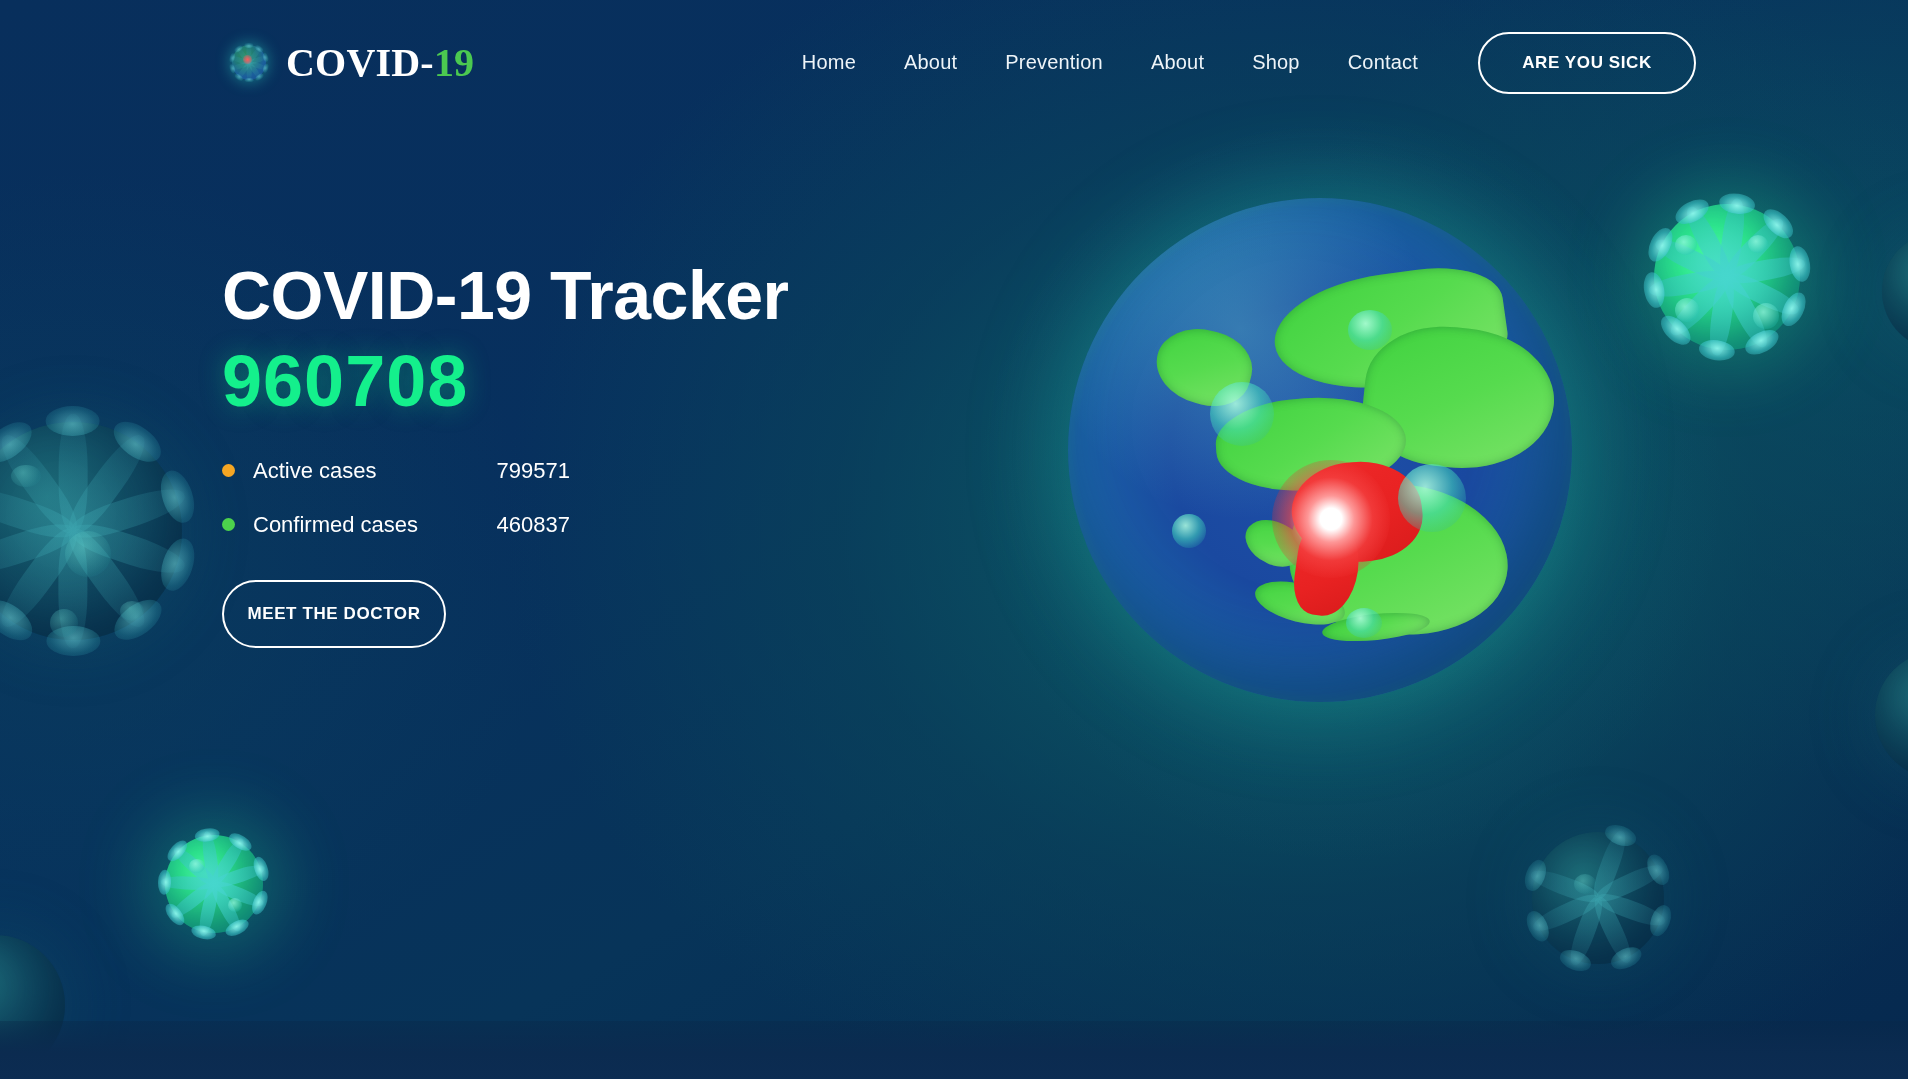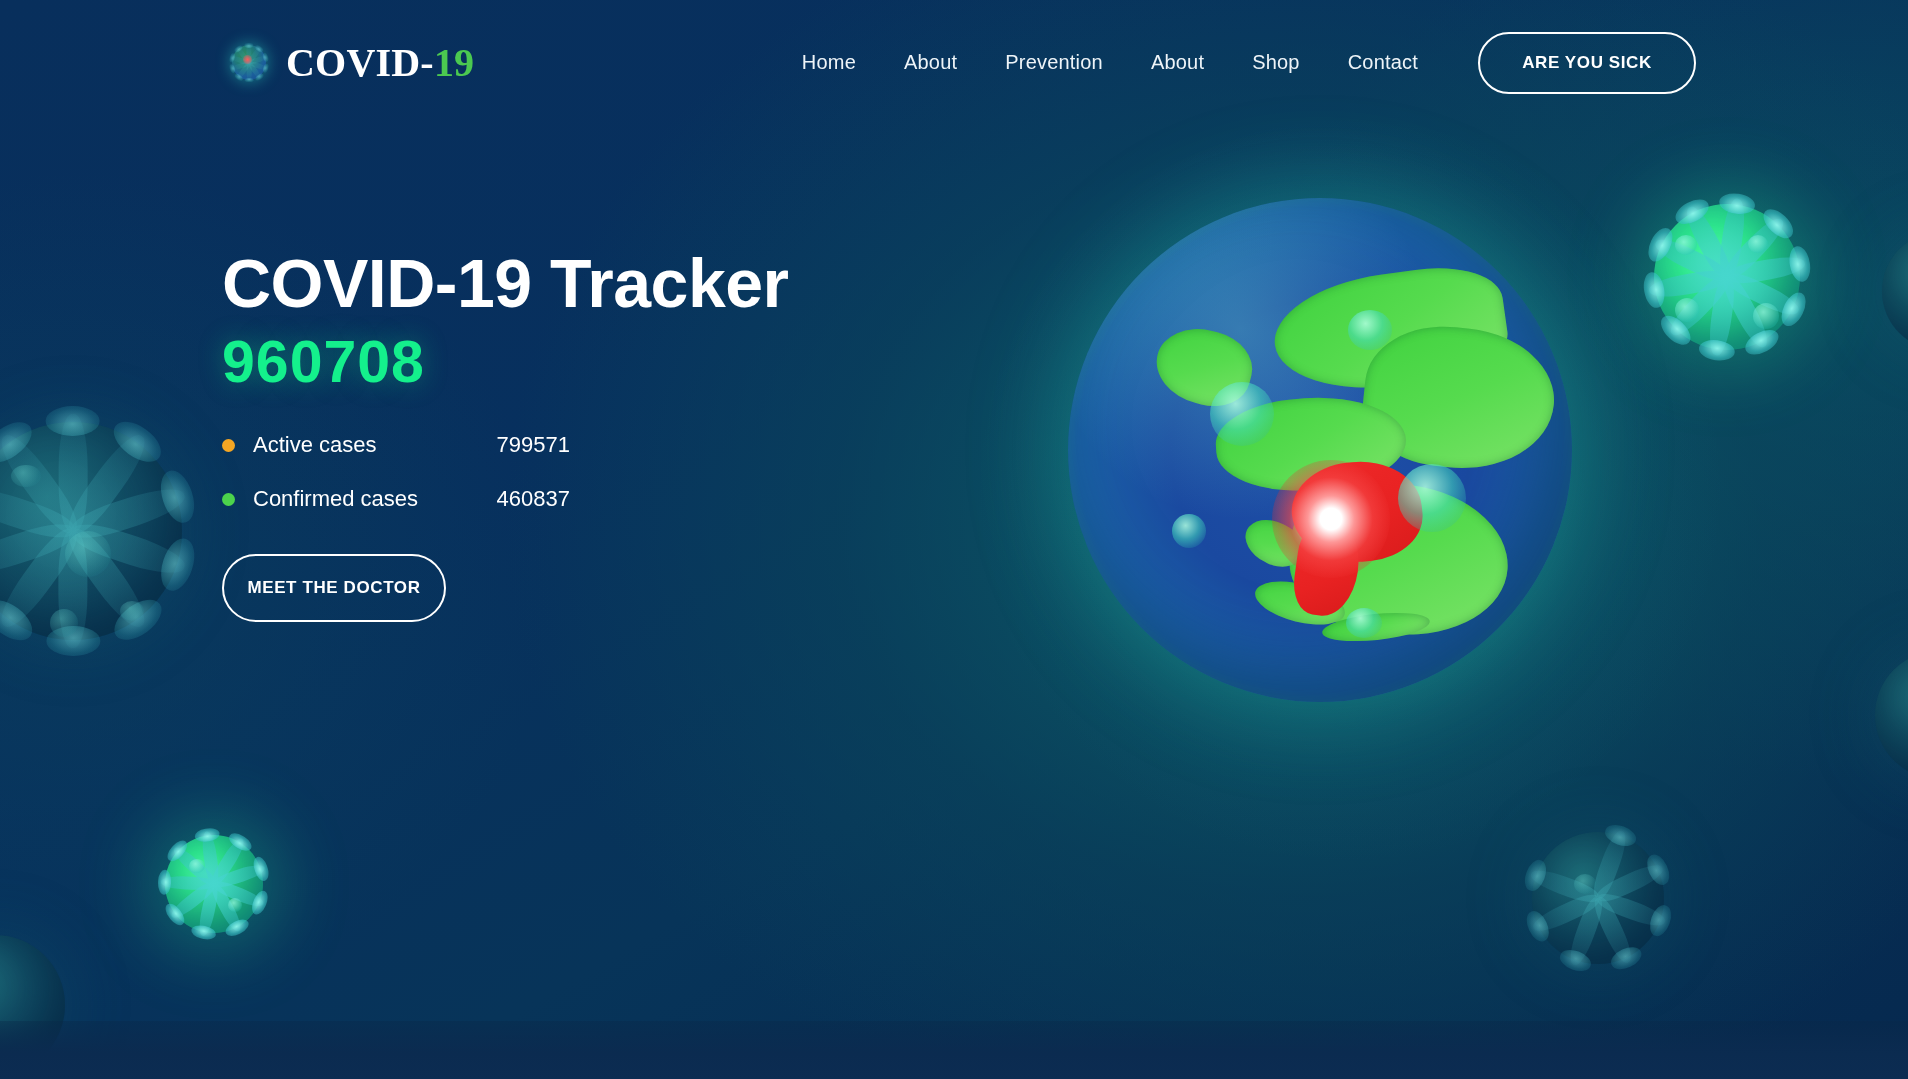--- a/index.html
+++ b/index.html
@@ -83,31 +83,31 @@
   .sick-btn{
     margin-left:36px; margin-right:212px;
     border:2px solid #ffffff; border-radius:40px;
     height:62px; min-width:218px; padding:0 30px;
     display:flex; align-items:center; justify-content:center;
     color:#ffffff; font-size:17px; font-weight:bold; letter-spacing:.6px;
     background:transparent; cursor:pointer; white-space:nowrap;
   }
 
   
-  .hero{ position:absolute; left:222px; top:249px; z-index:15; }
+  .hero{ position:absolute; left:222px; top:261px; z-index:15; }
   .hero h1{
     font-size:68px; font-weight:bold; color:#ffffff;
     letter-spacing:-.5px; line-height:1.02; white-space:nowrap;
   }
   .hero .sub{
     margin-top:22px; font-size:29px; color:#eaf2f8; font-weight:bold;
     letter-spacing:.1px; white-space:nowrap;
   }
   .hero .total{
-    margin-top:14px; font-size:59px; font-weight:bold; color:#14f08c;
+    margin-top:14px; font-size:72px; font-weight:bold; color:#14f08c;
     letter-spacing:1px; line-height:1.05;
     text-shadow:0 0 26px rgba(20,240,140,.35);
   }
 
   .stats{ margin-top:24px; }
   .stat-row{
     display:flex; align-items:center; height:54px; width:348px;
   }
   .dot{ width:13px; height:13px; border-radius:50%; flex:0 0 13px; }
   .stat-label{ color:#ffffff; font-size:22px; margin-left:18px; white-space:nowrap; }

